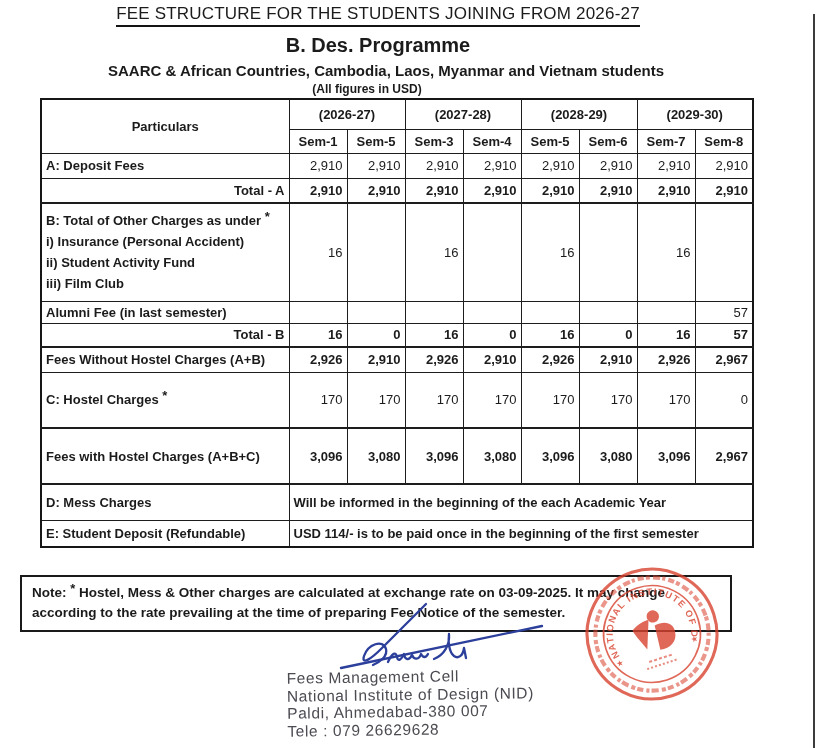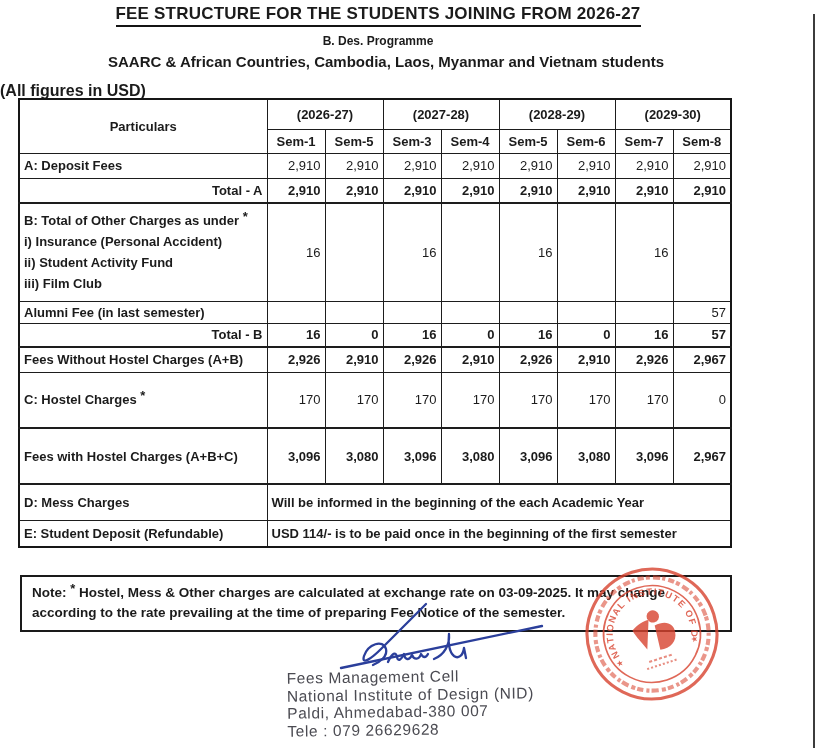--- a/index.html
+++ b/index.html
@@ -3,32 +3,32 @@
 <meta charset="utf-8">
 <style>
   html,body{margin:0;padding:0;}
   body{
     width:817px;height:748px;position:relative;background:#ffffff;
     font-family:"Liberation Sans",sans-serif;color:#1b1b1b;overflow:hidden;
   }
   
   .doc-header{position:absolute;left:0;top:4px;width:756px;text-align:center;}
   .doc-title{
-    display:inline-block;font-size:17px;font-weight:bold;letter-spacing:.2px;
+    display:inline-block;font-size:17px;font-weight:normal;letter-spacing:.2px;
     border-bottom:2.5px solid #141414;padding-bottom:1px;text-align:center;
   }
-  .doc-subtitle{font-size:12px;font-weight:bold;margin-top:7px;}
+  .doc-subtitle{font-size:20px;font-weight:bold;margin-top:7px;}
   .doc-audience{font-size:15px;font-weight:bold;margin-top:5px;margin-left:16px;}
   .units-note{
-    position:absolute;left:0;top:82px;width:734px;text-align:left;
-    font-size:16px;font-weight:bold;
+    position:absolute;left:0;top:82px;width:734px;text-align:center;
+    font-size:12px;font-weight:bold;
   }
   
   table.fee{
-    position:absolute;left:18px;top:98px;width:712px;
+    position:absolute;left:40px;top:98px;width:712px;
     border-collapse:collapse;table-layout:fixed;
     border:2px solid #161616;font-size:13px;
   }
   table.fee td,table.fee th{
     border:1px solid #1d1d1d;padding:0 4px;vertical-align:middle;
     overflow:hidden;white-space:nowrap;
   }
   th.hdr{font-weight:bold;text-align:center;font-size:13px;}
   td.num{text-align:right;padding-right:5px;font-weight:normal;}
   td.numb{text-align:right;padding-right:5px;font-weight:bold;}

